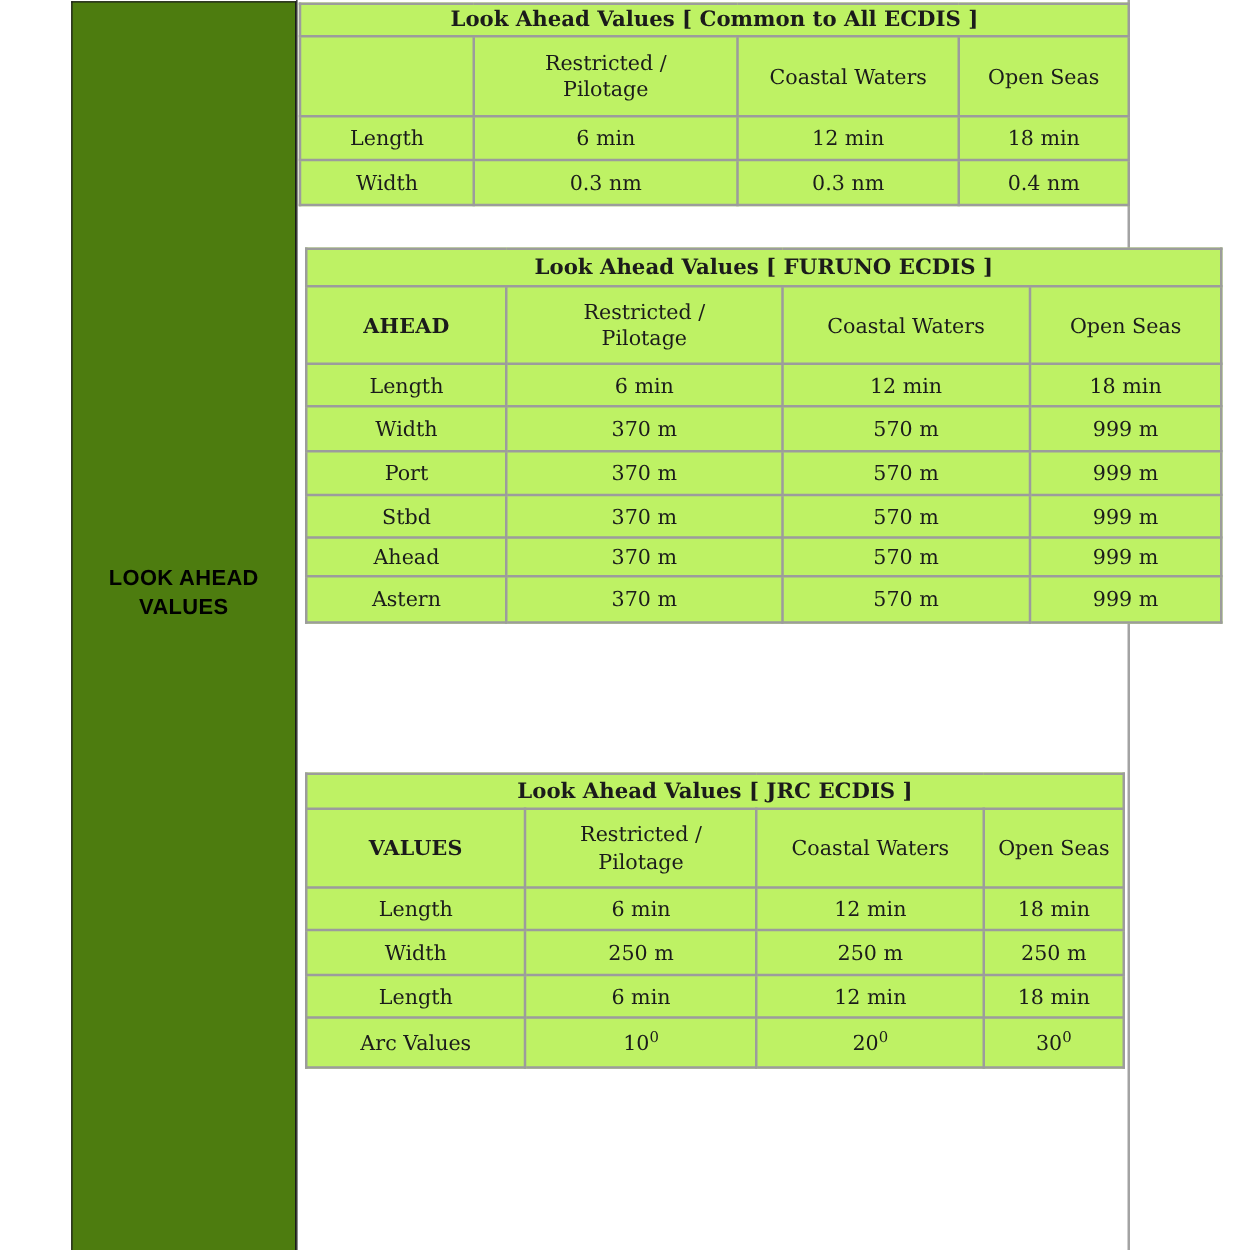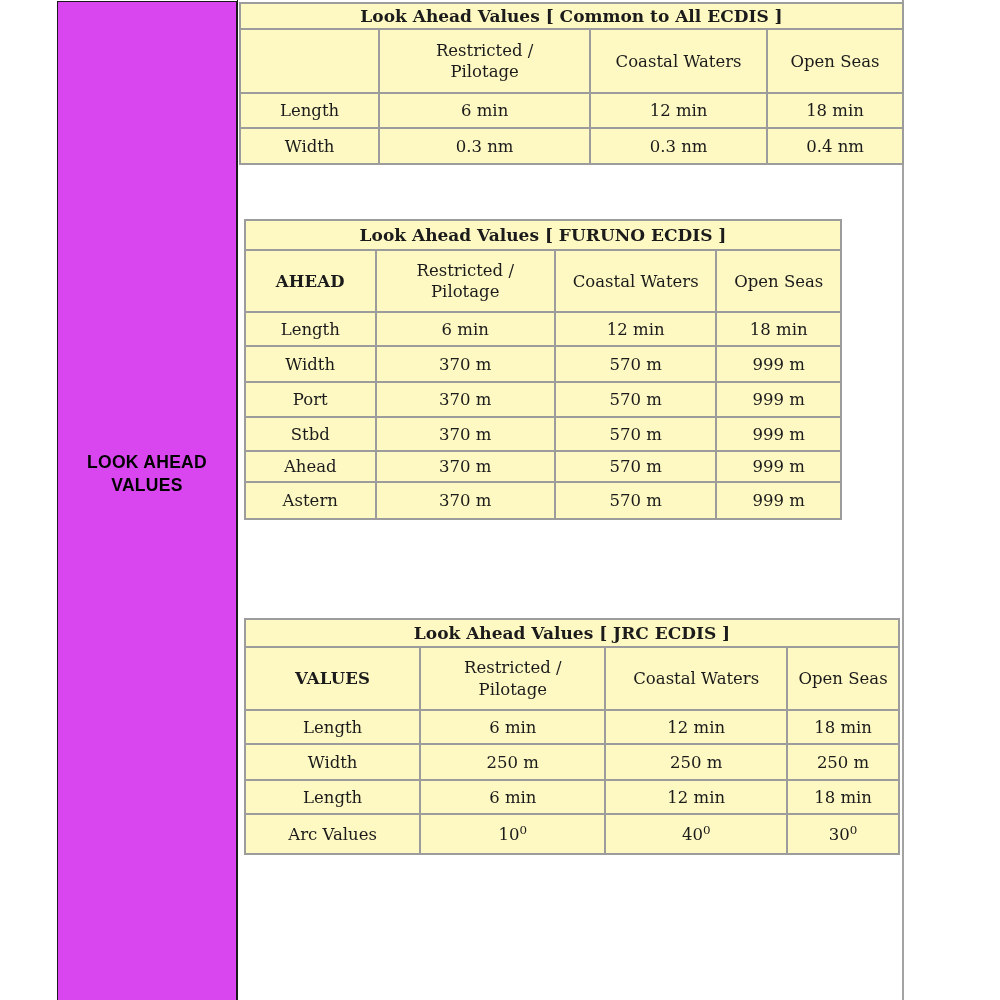--- a/index.html
+++ b/index.html
@@ -12,21 +12,21 @@
     overflow: hidden;
   }
   
   .left-rail {
     position: absolute; left: 57px; top: 1px;
     width: 180px; height: 999px;
     border-left: 1px solid #1a1a1a;
     border-right: 1px solid #1a1a1a;
     border-top: 1px solid #1a1a1a;
     box-sizing: border-box;
-    background: #d946ef;
+    background: #4d7c0f;
   }
   .left-label {
     position: absolute; top: 449px; left: 0; width: 100%;
     text-align: center;
     font-family: "Liberation Sans", sans-serif;
     font-weight: bold;
     font-size: 17.5px;
     line-height: 23px;
     letter-spacing: 0.3px;
     color: #000000;
@@ -34,37 +34,37 @@
   }
   .content {
     position: absolute; left: 237px; top: 0;
     width: 667px; height: 1000px;
     border-right: 2px solid #a3a3a3;
     box-sizing: border-box;
   }
   table {
     border-collapse: collapse;
     table-layout: fixed;
-    background: #fef9c3;
+    background: #bef264;
   }
   td {
     border: 2px solid #9c9c9c;
     text-align: center;
     vertical-align: middle;
     font-size: 16.5px;
     padding: 2px 4px;
     overflow: hidden;
     color: #1b1b1b;
   }
   .title-cell { font-weight: bold; font-size: 17px; }
   .section-cell { font-weight: bold; font-size: 16.5px; letter-spacing: 0.2px; }
   .pre { white-space: pre-line; line-height: 1.3; }
   sup { font-size: 0.72em; line-height: 0; }
   #table-common { position: absolute; left: 1px; top: 2px;  width: 665px; }
-  #table-furuno { position: absolute; left: 6px; top: 198px; width: 598px; margin-top: 21px; }
+  #table-furuno { position: absolute; left: 6px; top: 198px; width: 734px; }
   #table-jrc    { position: absolute; left: 6px; top: 618px; width: 656px; }
 </style>
 </head>
 <body>
 
 <div class="left-rail">
   <div class="left-label pre">LOOK AHEAD
 VALUES</div>
 </div>
 
@@ -192,19 +192,19 @@
     </tr>
     <tr style="height:34px;">
       <td>Length</td>
       <td>6 min</td>
       <td>12 min</td>
       <td>18 min</td>
     </tr>
     <tr style="height:40px;">
       <td>Arc Values</td>
       <td><span>10</span><sup>0</sup></td>
-      <td><span>40</span><sup>0</sup></td>
+      <td><span>20</span><sup>0</sup></td>
       <td><span>30</span><sup>0</sup></td>
     </tr>
   </tbody>
     </table>
 
 </div>
 
 </body></html>

